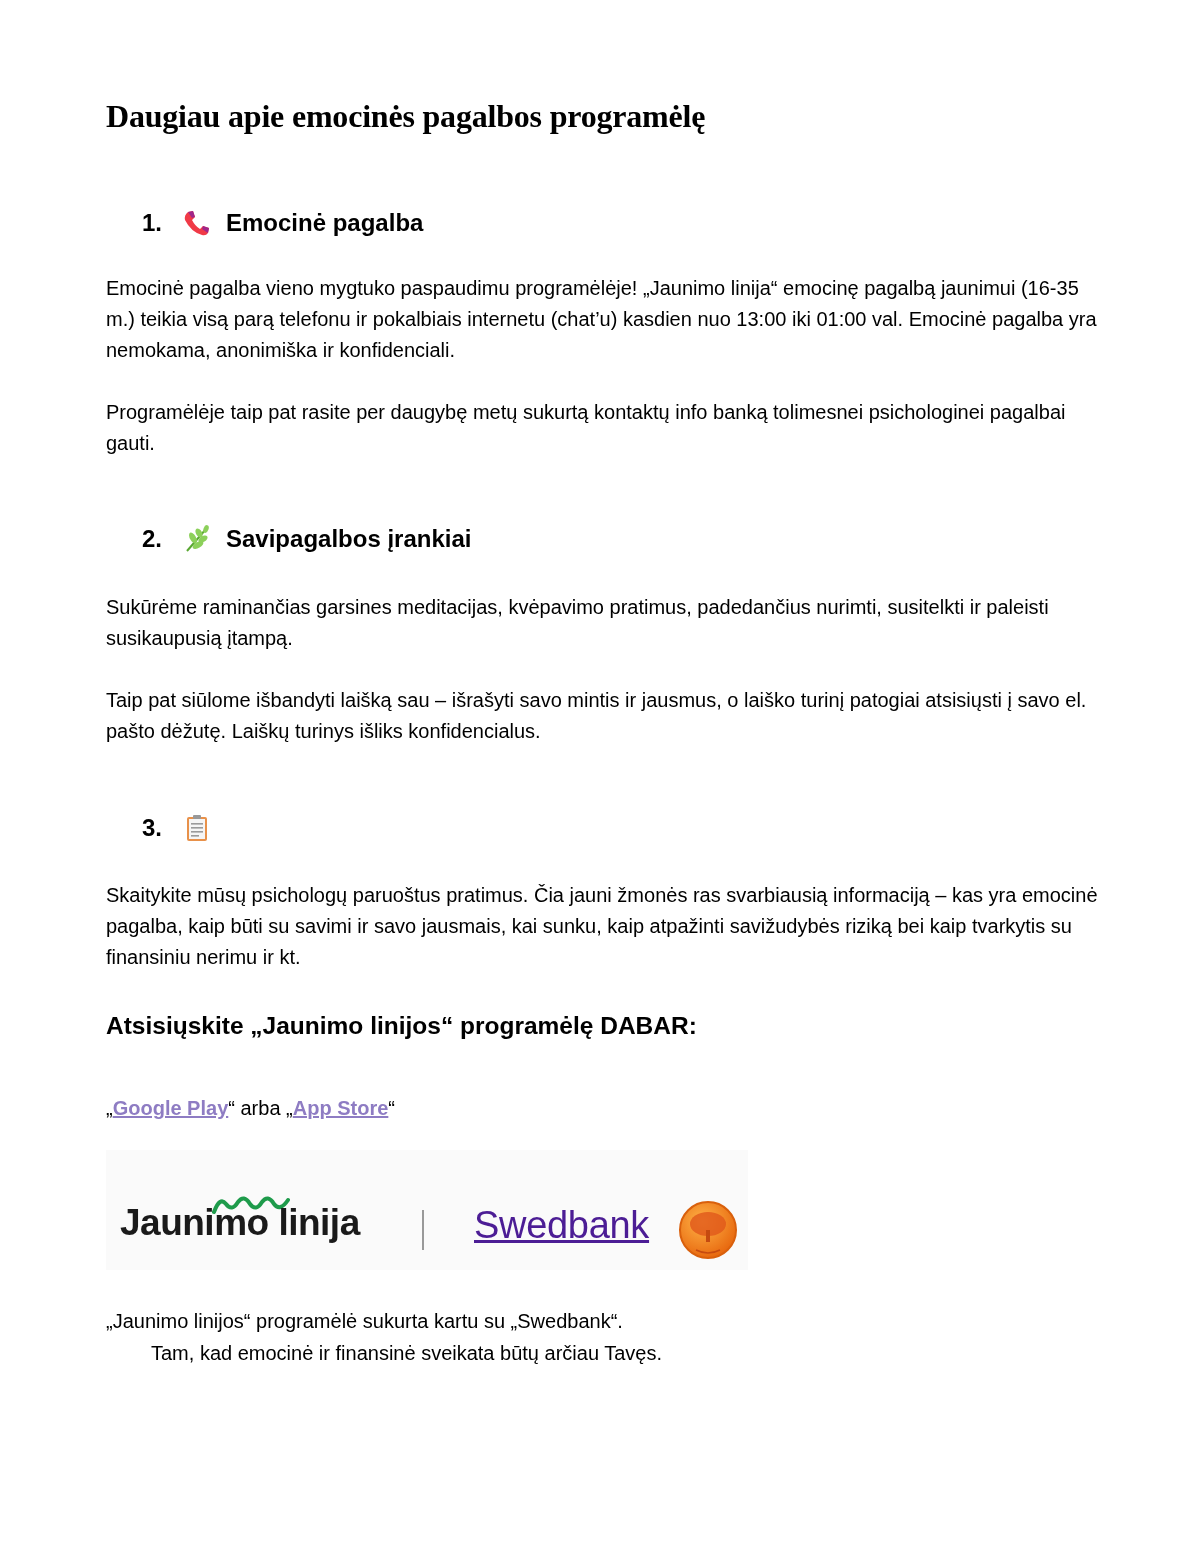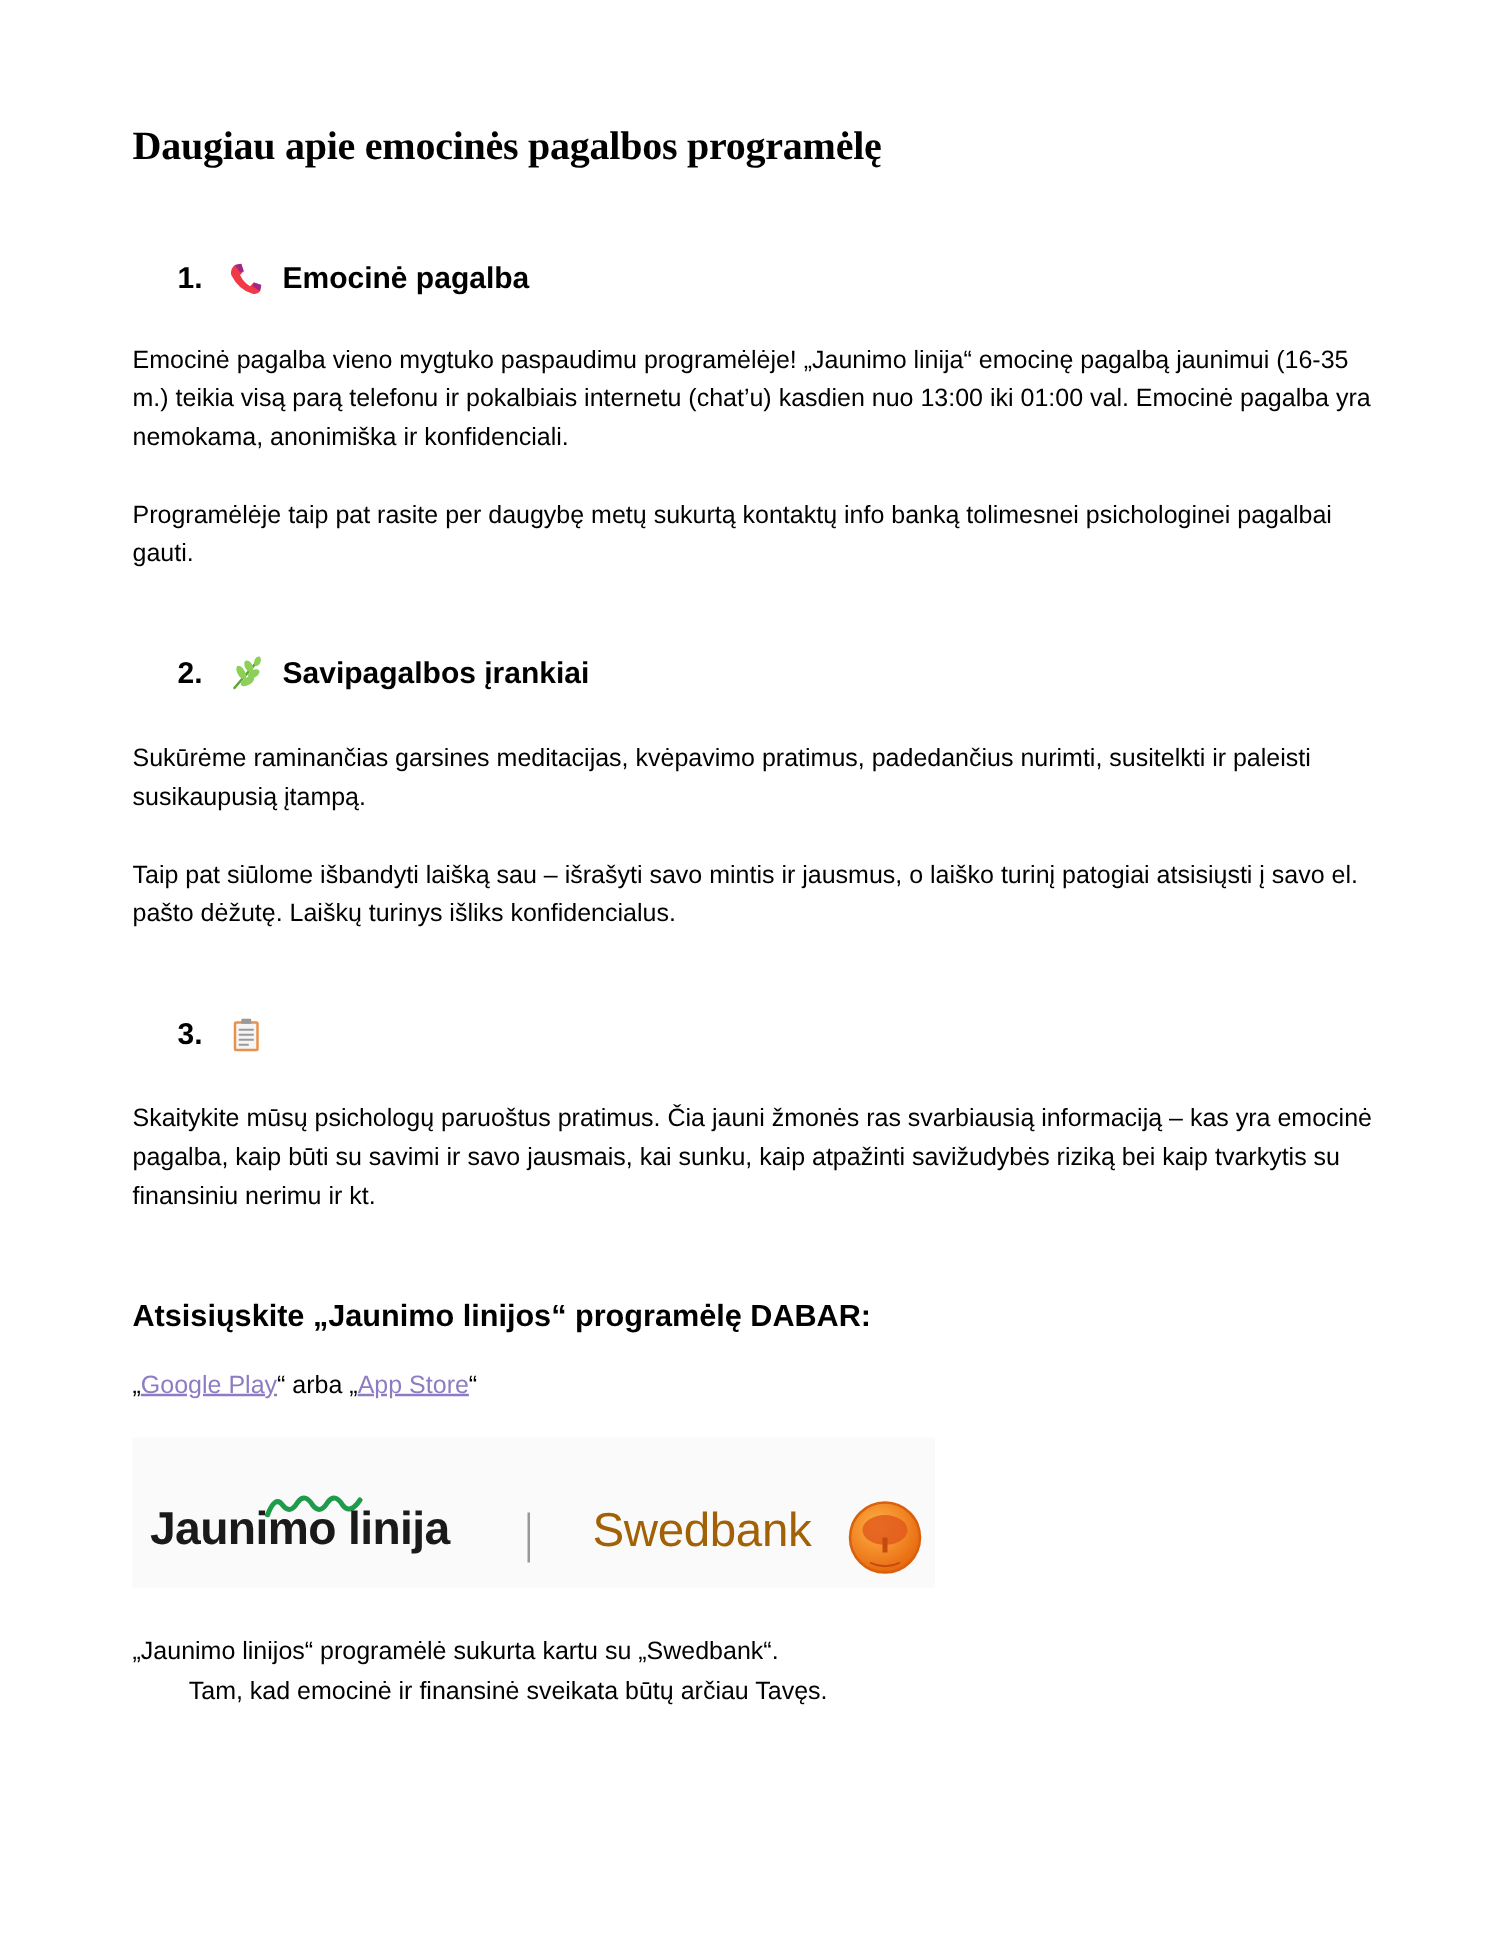--- a/index.html
+++ b/index.html
@@ -5,28 +5,28 @@
   html, body { margin: 0; padding: 0; background: #ffffff; }
   body { width: 1200px; height: 1553px; position: relative; overflow: hidden;
          font-family: "Liberation Sans", sans-serif; color: #000; }
   .page { position: absolute; left: 106px; top: 0; width: 1000px; }
   h1 { position: absolute; top: 98px; left: 0; margin: 0; font-size: 32px; font-weight: bold; letter-spacing: -0.2px; white-space: nowrap; font-family: Liberation Serif, serif; }
   .sec-h { position: absolute; left: 36px; margin: 0; font-size: 24px; font-weight: bold; display: flex; align-items: center; white-space: nowrap; }
   .sec-h .num { width: 40px; display: inline-block; }
   .sec-h .ico { width: 30px; height: 30px; display: inline-block; margin-right: 14px; }
   .sec-h .ico svg { width: 30px; height: 30px; display: block; }
   p { position: absolute; left: 0; margin: 0; font-size: 20px; line-height: 31px; width: 1000px; }
-  h2 { position: absolute; left: 0; top: 1040px; margin: 0; font-size: 24.5px; font-weight: bold; white-space: nowrap; }
+  h2 { position: absolute; left: 0; top: 1012px; margin: 0; font-size: 24.5px; font-weight: bold; white-space: nowrap; }
   .links { top: 1093px; }
-  .links a { color: #8e7cc3; font-weight: normal; text-decoration: underline; }
+  .links a { color: #8e7cc3; font-weight: bold; text-decoration: underline; }
   .logo-box { position: absolute; left: 0; top: 1150px; width: 642px; height: 120px; background: #fafafa; }
   .jl { position: absolute; left: 14px; top: 52px; font-size: 37px; font-weight: bold; color: #1a1a1a; letter-spacing: -0.5px; }
   .jl-wave { position: absolute; left: 106px; top: 44px; width: 80px; height: 20px; }
   .divider { position: absolute; left: 316px; top: 60px; width: 2px; height: 40px; background: #999; }
-  .sb { position: absolute; left: 368px; top: 54px; font-size: 38px; color: #a16207; letter-spacing: -0.3px; }
+  .sb { position: absolute; left: 368px; top: 54px; font-size: 38px; color: #4c1d95; letter-spacing: -0.3px; text-decoration: underline; }
   .sb-coin { position: absolute; left: 572px; top: 50px; width: 60px; height: 60px; }
 </style>
 </head>
 <body>
 
 <div class="page">
   <h1>Daugiau apie emocinės pagalbos programėlę</h1>
 
   <div class="sec-h" style="top:208px;">
     <span class="num">1.</span>

